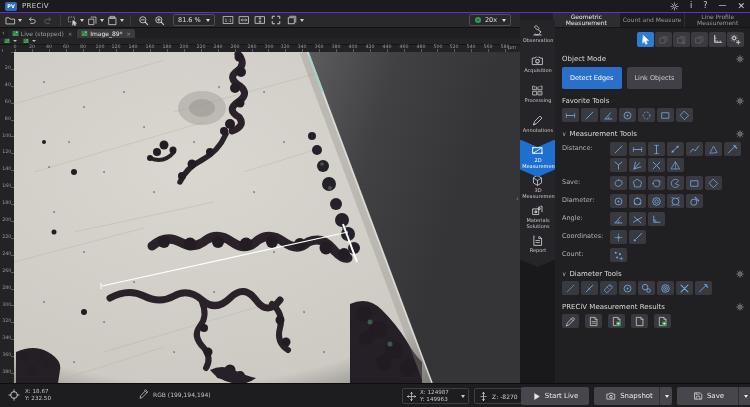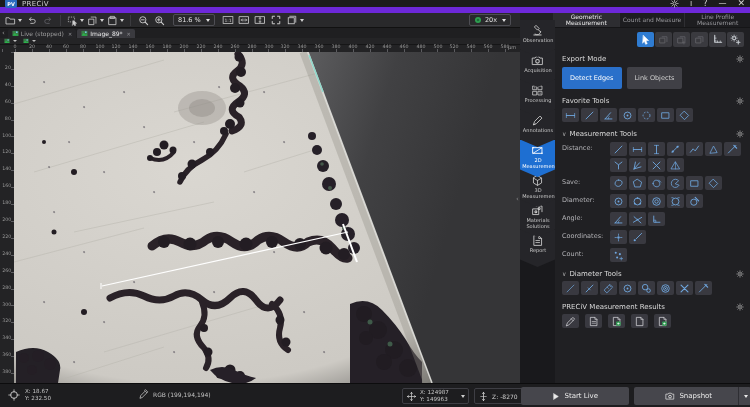--- a/index.html
+++ b/index.html
@@ -1,21 +1,21 @@
 <!DOCTYPE html>
 <html><head>
 <meta charset="utf-8">
 <style>
   *{box-sizing:border-box;margin:0;padding:0}
   html,body{background:#0c0c0d}
   .app{position:relative;width:750px;height:407px;background:#1d1d1f;font-family:"DejaVu Sans",sans-serif;color:#c8c8c8;overflow:hidden}
   svg.g{display:block}
 
   
-  .titlebar{position:absolute;left:0;top:0;width:750px;height:13px;background:#1b1b1d;display:flex;align-items:center;padding:0 5px;border-bottom:6px solid #6d28d9}
+  .titlebar{position:absolute;left:0;top:0;width:750px;height:13px;background:#1b1b1d;display:flex;align-items:center;padding:0 5px;border-bottom:1px solid #6d28d9}
   .logo{width:12px;height:9px;background:#2a6cc0;border-radius:2px;font-size:5px;font-weight:bold;color:#fff;display:flex;align-items:center;justify-content:center}
   .apptitle{font-size:7px;color:#cfcfcf;margin-left:5px;letter-spacing:.3px}
   .wincontrols{margin-left:auto;display:flex;align-items:center;gap:11px;color:#d2d2d2}
   .wc{font-size:8px;line-height:1;cursor:default}
   .wc.x{font-size:9px}
 
   
   .toolbar{position:absolute;left:0;top:13px;width:520px;height:15px;background:#29292b;display:flex;align-items:center;gap:3px;padding:0 5px;border-bottom:1px solid #111}
   .tbi{height:13px;min-width:13px;display:flex;align-items:center;justify-content:center;color:#cfcfcf}
   .tbi.dis{color:#63636a}
@@ -546,21 +546,21 @@
           </span>
           <span class="phb normal">
             <svg class="g" width="11" height="11" viewBox="0 0 16 16">
               <circle cx="6" cy="6" r="2.2" fill="none" stroke="currentColor" stroke-width="1.3"></circle>
               <path d="M6 1.5V3.4M6 8.6v1.9M1.5 6h1.9M8.6 6h1.9M2.8 2.8l1.3 1.3M8 8l1.3 1.3M9.2 2.8L7.9 4.1M4.1 7.9L2.8 9.2" stroke="currentColor" stroke-width="1.1" fill="none" stroke-linecap="round" stroke-linejoin="round"></path>
               <path d="M12 9.5v5M9.5 12h5" stroke="currentColor" stroke-width="1.5" fill="none" stroke-linecap="round" stroke-linejoin="round"></path>
             </svg>
           </span>
         </div>
       <div class="sec-head">
-        <span class="sec-title">Export Mode</span>
+        <span class="sec-title">Object Mode</span>
         <span class="gear">
             <svg class="g" width="8" height="8" viewBox="0 0 16 16">
               <circle cx="8" cy="8" r="2.6" fill="none" stroke="currentColor" stroke-width="1.3"></circle>
               <path d="M8 1.5V4M8 12v2.5M1.5 8H4M12 8h2.5M3.4 3.4l1.8 1.8M10.8 10.8l1.8 1.8M12.6 3.4l-1.8 1.8M5.2 10.8l-1.8 1.8" stroke="currentColor" stroke-width="1.2" fill="none" stroke-linecap="round" stroke-linejoin="round"></path>
             </svg>
           </span>
       </div>
       <div class="mode-row" id="mode-btns">
           <span class="mbtn on">Detect Edges</span>
           <span class="mbtn">Link Objects</span>
@@ -1010,16 +1010,30 @@
                 <path d="M2 5h3l1-1.5h4L11 5h3v8H2z" stroke="currentColor" stroke-width="1.1" fill="none" stroke-linecap="round" stroke-linejoin="round"></path>
                 <circle cx="8" cy="9" r="2.2" fill="none" stroke="currentColor" stroke-width="1.3"></circle>
               </svg>
             </span>
           <span>Snapshot</span>
         </span>
         <span class="dd">
             <span class="ch"></span>
           </span>
       </div>
+      <div class="abtn" style="padding-left:6px">
+        <span class="lbl-wrap">
+          <span style="display:flex">
+              <svg class="g" width="10" height="10" viewBox="0 0 16 16">
+                <path d="M3 3h8.5L14 5.5V13H3z" stroke="currentColor" stroke-width="1.1" fill="none" stroke-linecap="round" stroke-linejoin="round"></path>
+                <path d="M5 13V9h6v4M5 3v3h5" stroke="currentColor" stroke-width="0.9" fill="none" stroke-linecap="round" stroke-linejoin="round"></path>
+              </svg>
+            </span>
+          <span>Save</span>
+        </span>
+        <span class="dd">
+            <span class="ch"></span>
+          </span>
+      </div>
     </div>
   </div>
 
 </div>
 
 </body></html>

